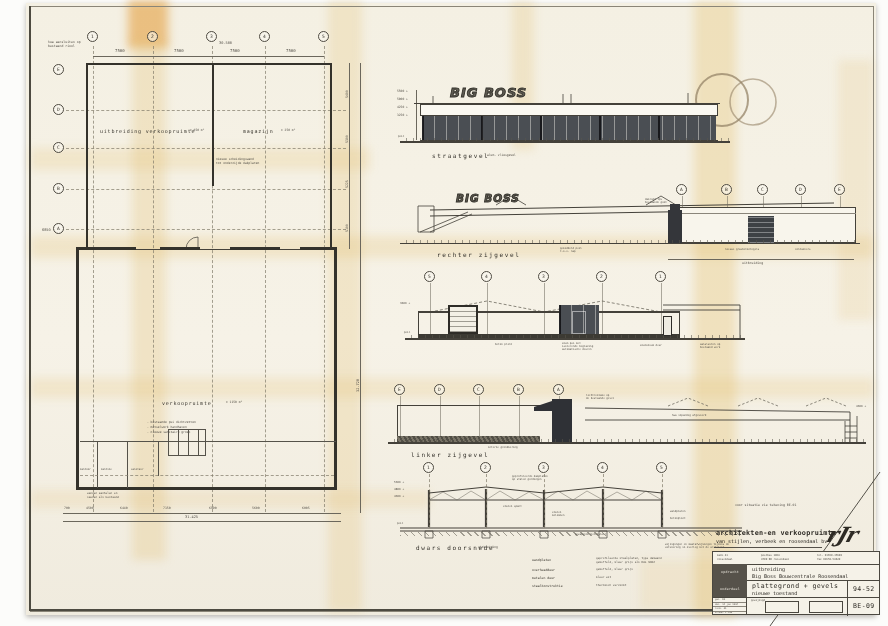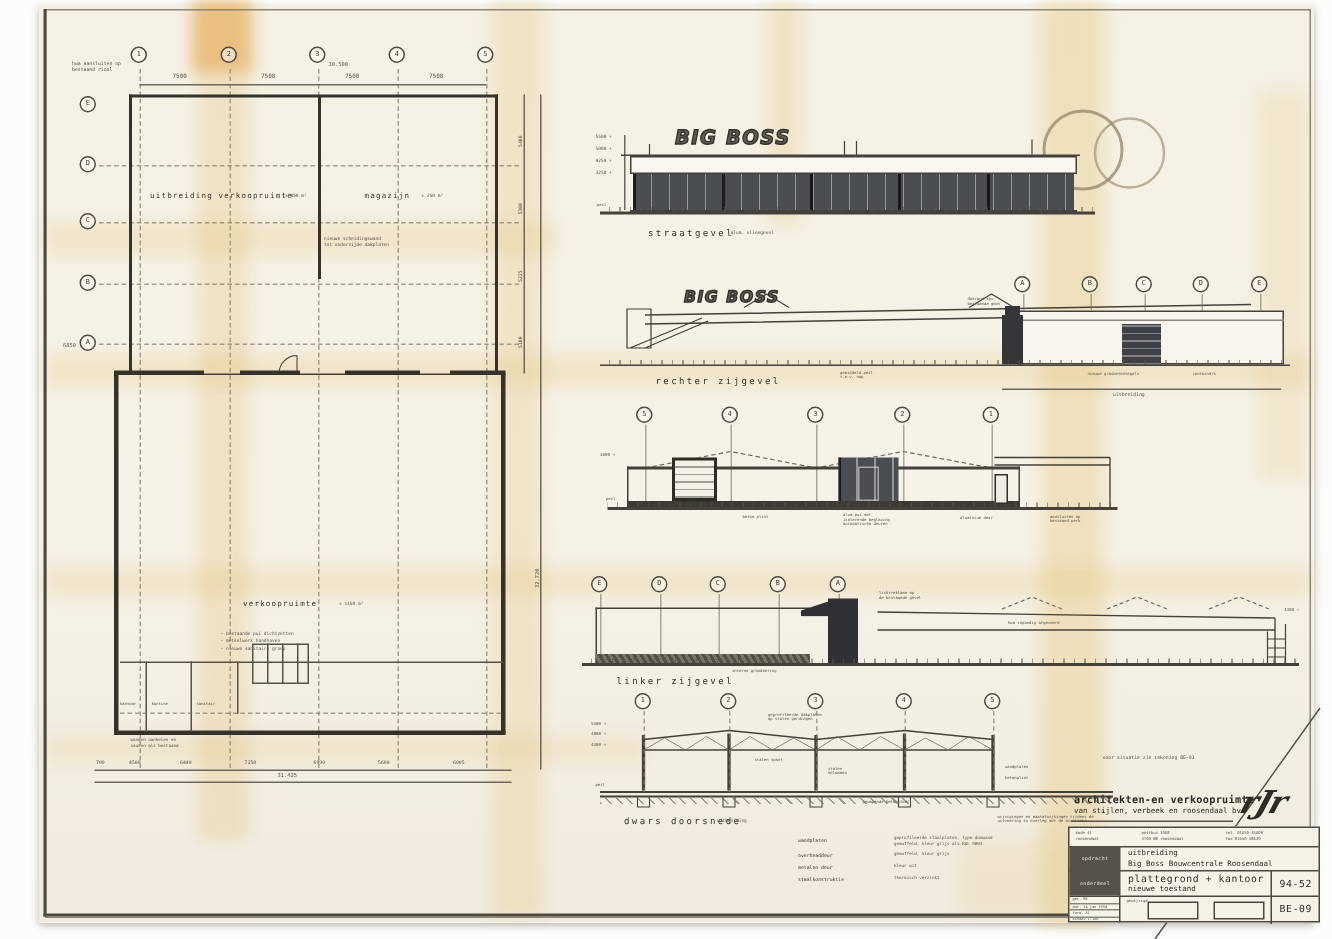--- a/index.html
+++ b/index.html
@@ -405,21 +405,21 @@
     <div class="tbl-label" style="left:0;top:12px;width:34px;height:16px">
         <span>opdracht</span>
       </div>
     <span class="t med" style="left:39px;top:14px">uitbreiding</span>
     <span class="t med" style="left:39px;top:21px">Big Boss  Bouwcentrale   Roosendaal</span>
     <div class="hl" style="left:0;top:28px;width:166px;background:#4a473f"></div>
 
     <div class="tbl-label" style="left:0;top:28px;width:34px;height:17px">
         <span>onderdeel</span>
       </div>
-    <span class="t big" style="left:39px;top:30px">plattegrond + kantoor</span>
+    <span class="t big" style="left:39px;top:30px">plattegrond + gevels</span>
     <span class="t med" style="left:39px;top:38px">nieuwe  toestand</span>
     <div class="vl" style="left:134px;top:28px;height:36px;background:#4a473f"></div>
     <span class="t big" style="left:140px;top:33px">94-52</span>
     <div class="hl" style="left:0;top:45px;width:166px;background:#4a473f"></div>
 
     <div class="abs" style="left:0;top:45px;width:34px;height:18px;border-right:1px solid #4a473f;box-sizing:border-box">
       <span class="t" style="left:2px;top:1px;font-size:2.4px">get. RK</span>
       <span class="t" style="left:2px;top:5.5px;font-size:2.4px">dat. 14 jan 1994</span>
       <span class="t" style="left:2px;top:10px;font-size:2.4px">form. A1</span>
       <span class="t" style="left:2px;top:14px;font-size:2.4px">schaal 1:100</span>

